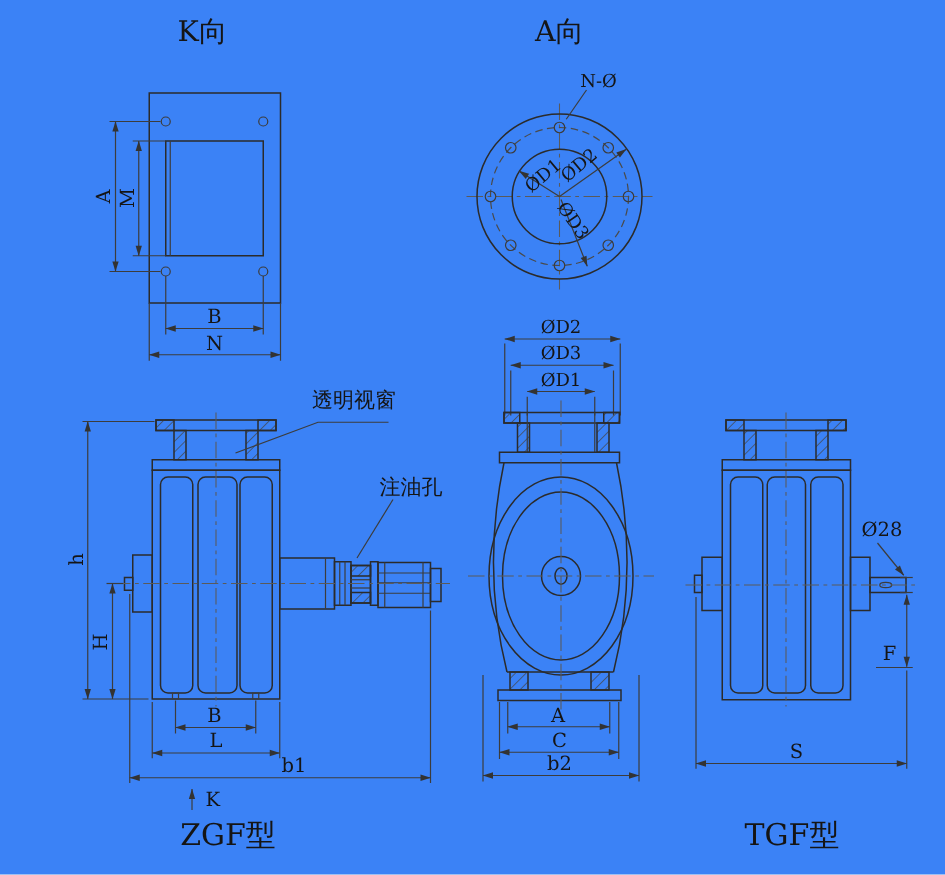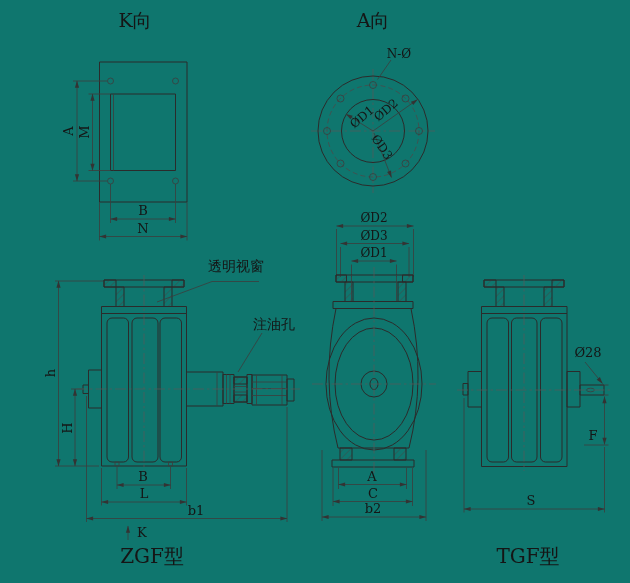--- a/index.html
+++ b/index.html
@@ -1,16 +1,16 @@
 <!DOCTYPE html>
 <html><head>
 <meta charset="utf-8">
 <style>
   html,body{margin:0;padding:0;background:#f0f0f0;}
-  .page{width:630px;height:583px;background:#0f766e;position:relative;overflow:hidden;}
+  .page{width:630px;height:583px;background:#3b82f6;position:relative;overflow:hidden;}
   svg{display:block;}
   svg *{vector-effect:non-scaling-stroke;}
   .ln{fill:none;stroke:#2b2b2b;stroke-width:1;}
   .thin{fill:none;stroke:#3c3c3c;stroke-width:0.8;}
   .dim{fill:none;stroke:#3c3c3c;stroke-width:0.8;}
   .cl{fill:none;stroke:#5a5a5a;stroke-width:0.7;stroke-dasharray:11 3 2.5 3;}
   .bolt{fill:none;stroke:#4a4a4a;stroke-width:0.8;stroke-dasharray:5 3;}
   .hat{fill:url(#hx);stroke:#2b2b2b;stroke-width:1;}
   text{fill:#151515;stroke:none;font-family:"DejaVu Serif", serif;}
   .t-title{font-size:19px;}

